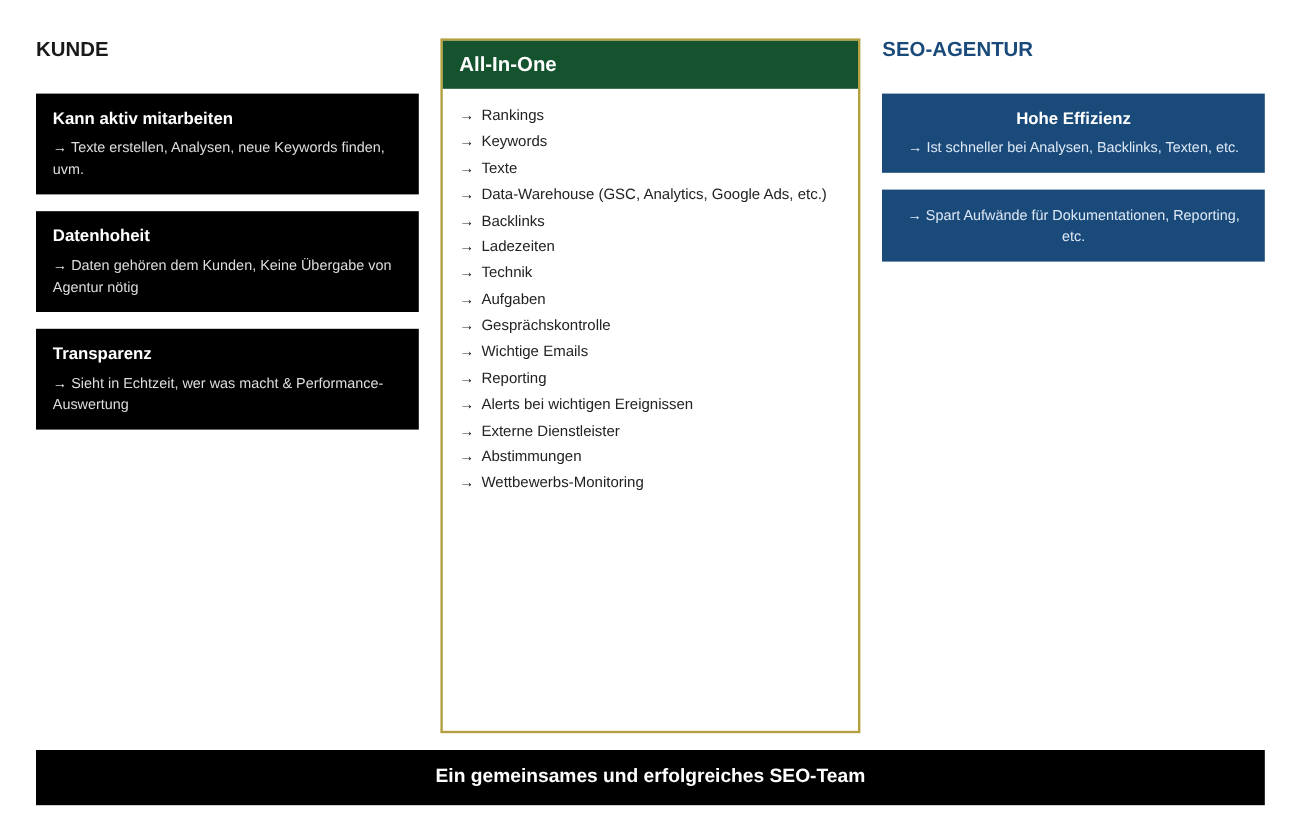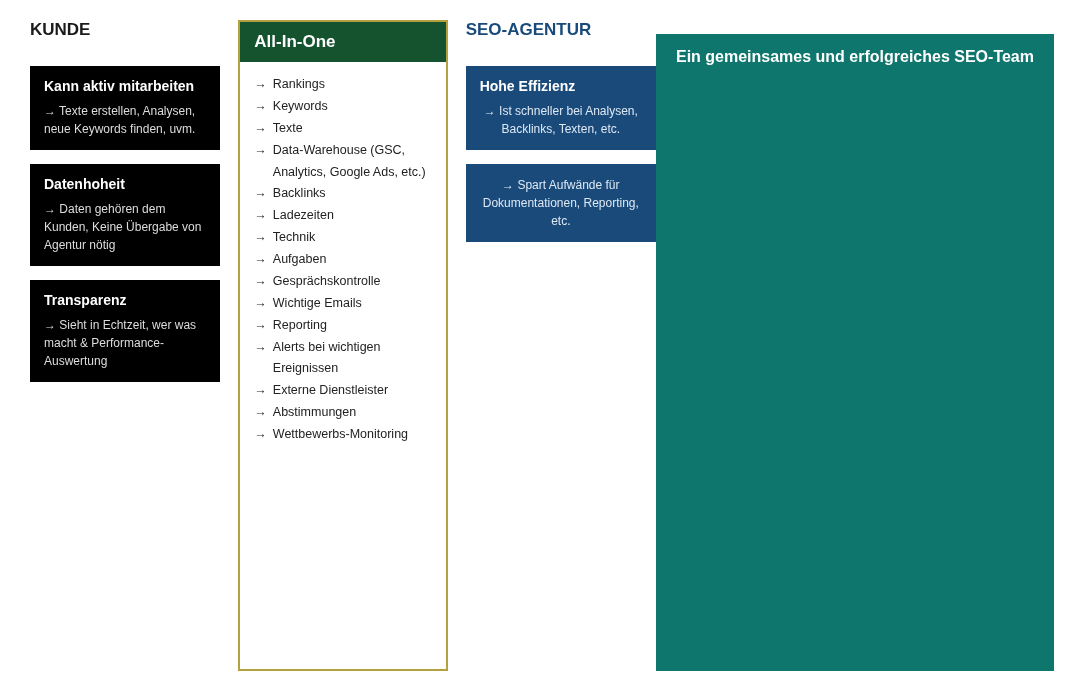--- a/index.html
+++ b/index.html
@@ -6,23 +6,23 @@
     body {
       font-family: Arial, sans-serif;
       background: #fff;
       width: 1084px;
       min-height: 681px;
       display: flex;
       flex-direction: column;
     }
     .main-container {
       flex: 1;
-      padding: 20px 30px 10px 30px;
-      display: flex;
-      flex-direction: row;
+      padding: 32px 30px 10px 30px;
+      display: flex;
+      flex-direction: column;
     }
     .columns {
       display: flex;
       gap: 18px;
       flex: 1;
     }
     
     .col-header {
       font-size: 17px;
       font-weight: 900;
@@ -104,31 +104,32 @@
     }
     .seo-card {
       background: #1a4a7a;
       color: #fff;
       padding: 12px 14px;
     }
     .seo-card-title {
       font-size: 14px;
       font-weight: 700;
       margin-bottom: 8px;
+      text-align: center;
     }
     .seo-card-body {
       font-size: 12px;
       color: #dde8f5;
       line-height: 1.5;
       text-align: center;
     }
 
     
     .footer {
-      background: #0f766e;
+      background: #000000;
       color: #fff;
       text-align: center;
       font-size: 16px;
       font-weight: 700;
       padding: 14px 20px;
       margin-top: 14px;
     }
   </style>
 </head>
 <body>

